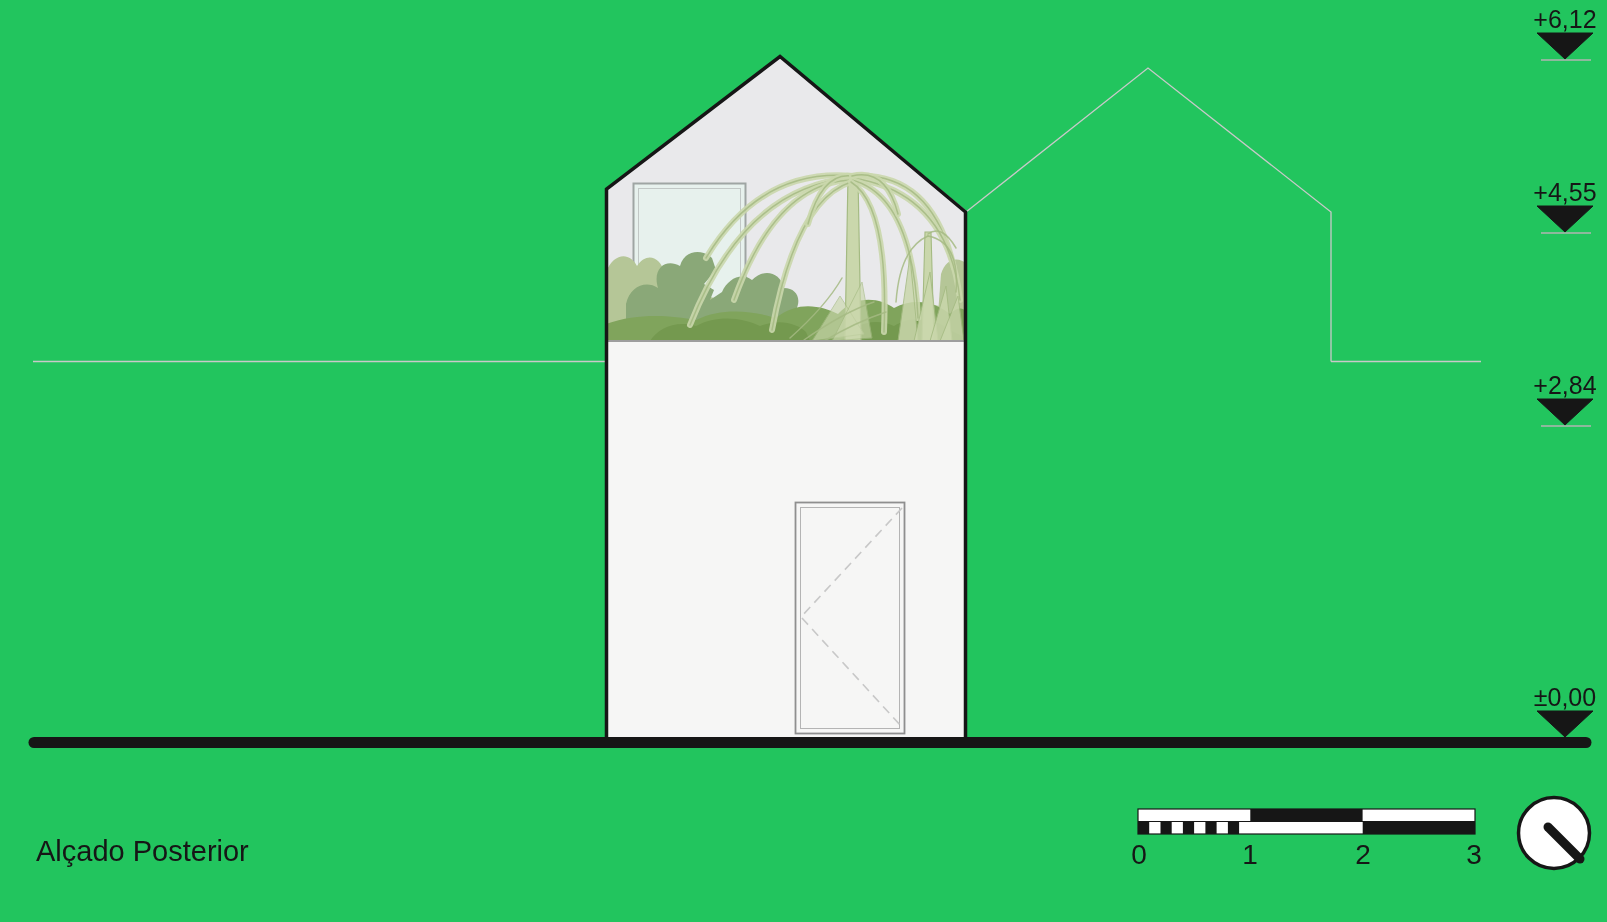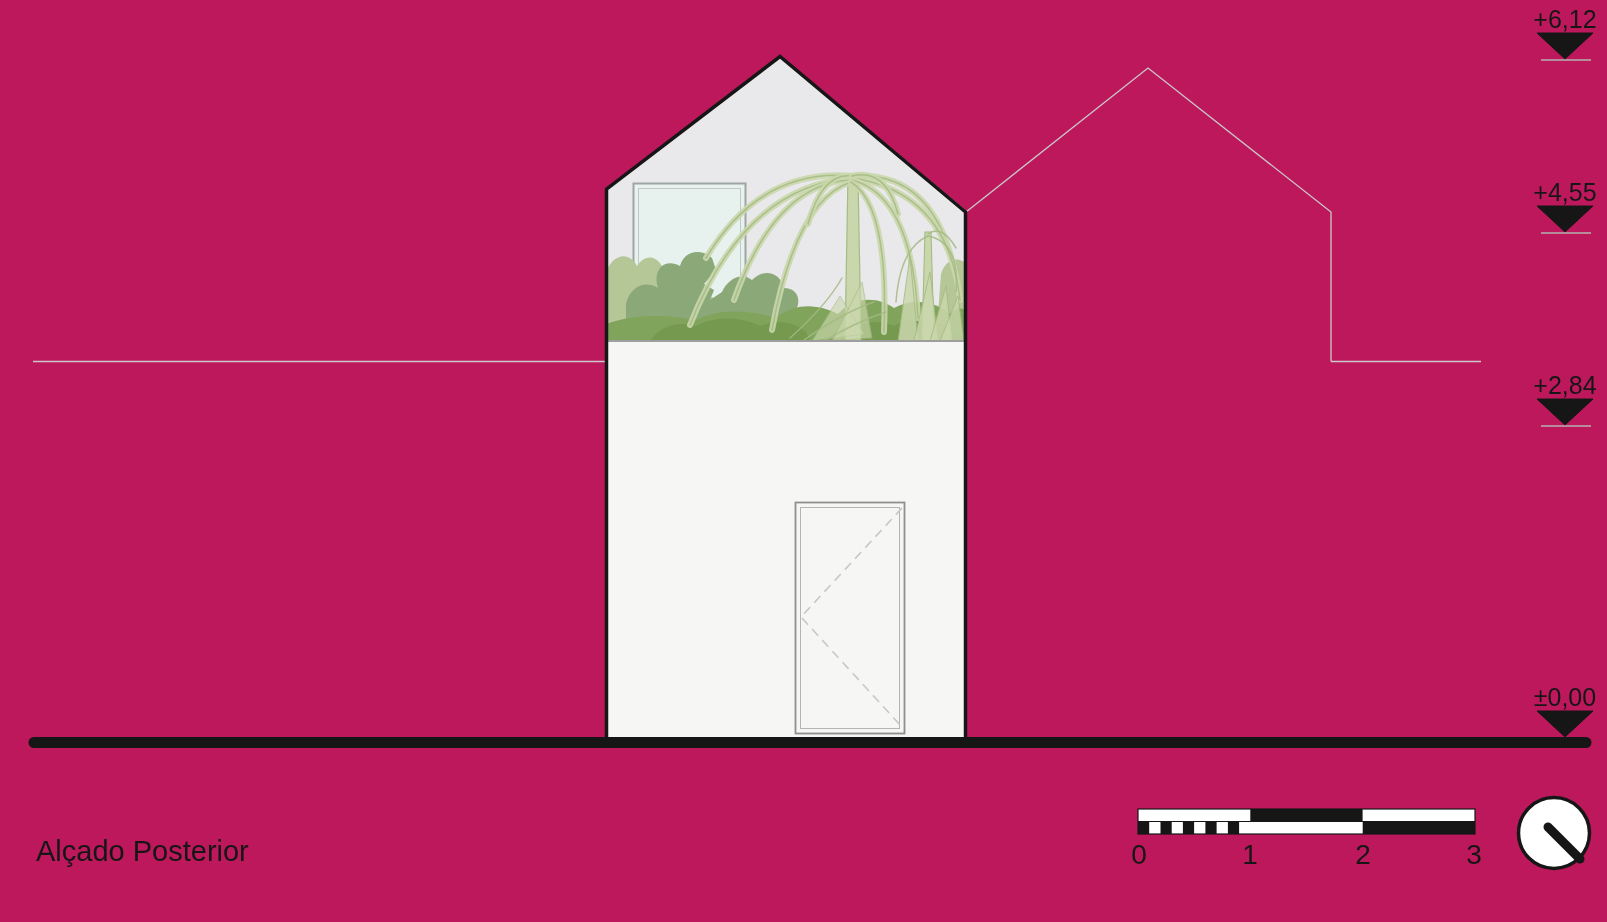--- a/index.html
+++ b/index.html
@@ -1,16 +1,16 @@
 <!DOCTYPE html>
 <html style="--ink: #161616; --faint: #c9c9c9; --ref-line: #b3b3b3; --floor-line: #9e9e9e; --gable-fill: #e9e9eb; --wall-fill: #f6f6f5; --window-fill: #e7f1ed; --window-frame: #9fa5a3; --door-frame: #8f8f8f; --door-dash: #c8c8c8; --green-light: #b5c697; --green-medium: #8aa878; --green-band: #80a45c; --green-dark: #74994f; --palm-fill: #cad7ac; --palm-stroke: #a4ba82;"><head>
 <meta charset="utf-8">
 <style>
   html,body{margin:0;padding:0;background:#ffffff;}
-  .page{position:relative;width:1607px;height:922px;background:#be185d;overflow:hidden;
+  .page{position:relative;width:1607px;height:922px;background:#22c55e;overflow:hidden;
         font-family:"Liberation Sans",sans-serif;}
   svg{display:block;}
   text{font-family:"Liberation Sans",sans-serif;fill:var(--ink);}
   .ink-stroke{stroke:var(--ink);}
   .faint-stroke{stroke:var(--faint);}
   .gable{fill:var(--gable-fill);}
   .wallfill{fill:var(--wall-fill);}
   .windowfill{fill:var(--window-fill);}
   .g-light{fill:var(--green-light);}
   .g-med{fill:var(--green-medium);}

